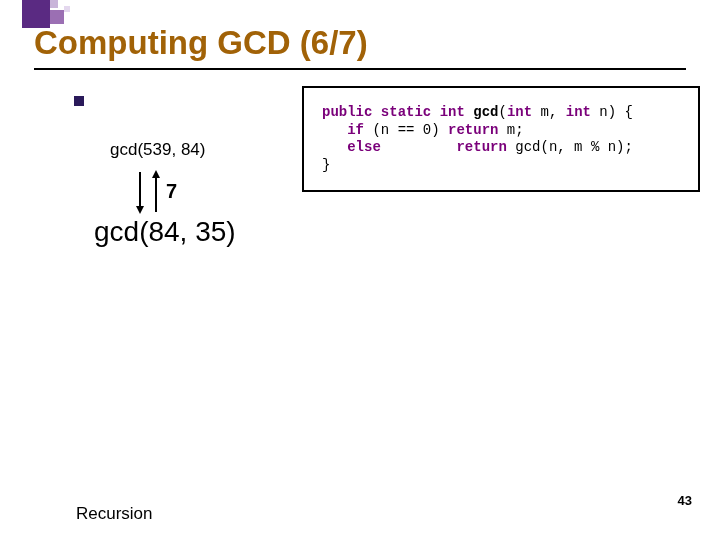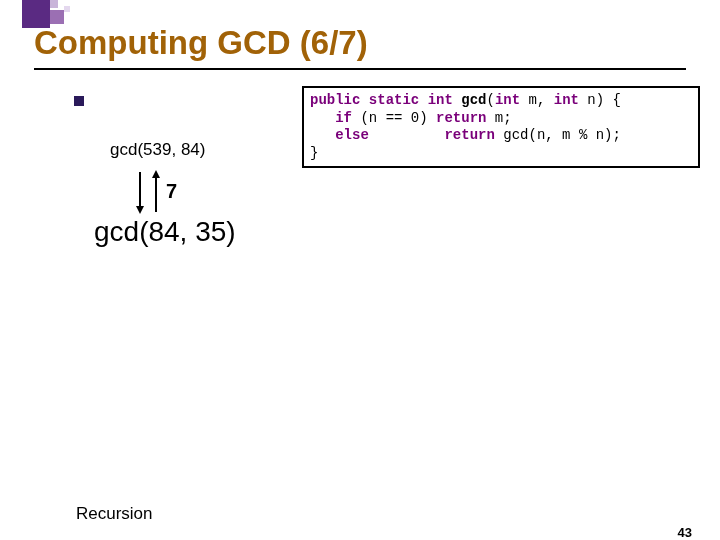--- a/index.html
+++ b/index.html
@@ -107,41 +107,41 @@
   .codebox {
     position: absolute;
     left: 302px;
     top: 86px;
     width: 398px;
     border: 2px solid #000;
     padding: 4px 6px;
     box-sizing: border-box;
   }
   .codebox pre {
-    margin: 0;
+    margin: 12px;
     font-family: "Courier New", Courier, monospace;
     font-size: 14px;
     line-height: 1.25;
     white-space: pre;
   }
   .kw  { color: #7a007a; font-weight: bold; }
   .typ { color: #7a007a; font-weight: bold; }
   .fn  { font-weight: bold; color: #000; }
   .footer-left {
     position: absolute;
     left: 28px;
     bottom: 16px;
     font-size: 17px;
     color: #000;
     margin-left: 48px;
   }
   .footer-right {
     position: absolute;
     right: 28px;
-    bottom: 0;
+    bottom: 32px;
     font-size: 13px;
     font-weight: bold;
     color: #000;
     margin-left: 19px;
   }
 </style>
 </head>
 <body>
 
 <div class="decor">

